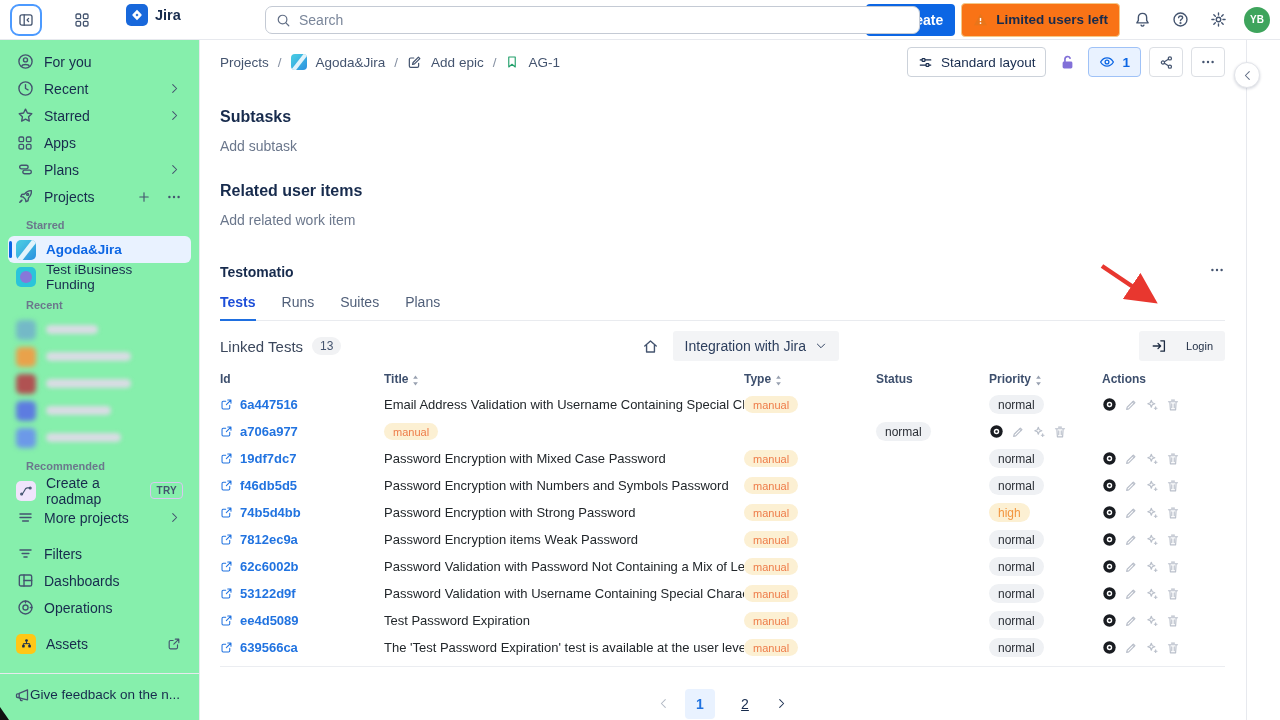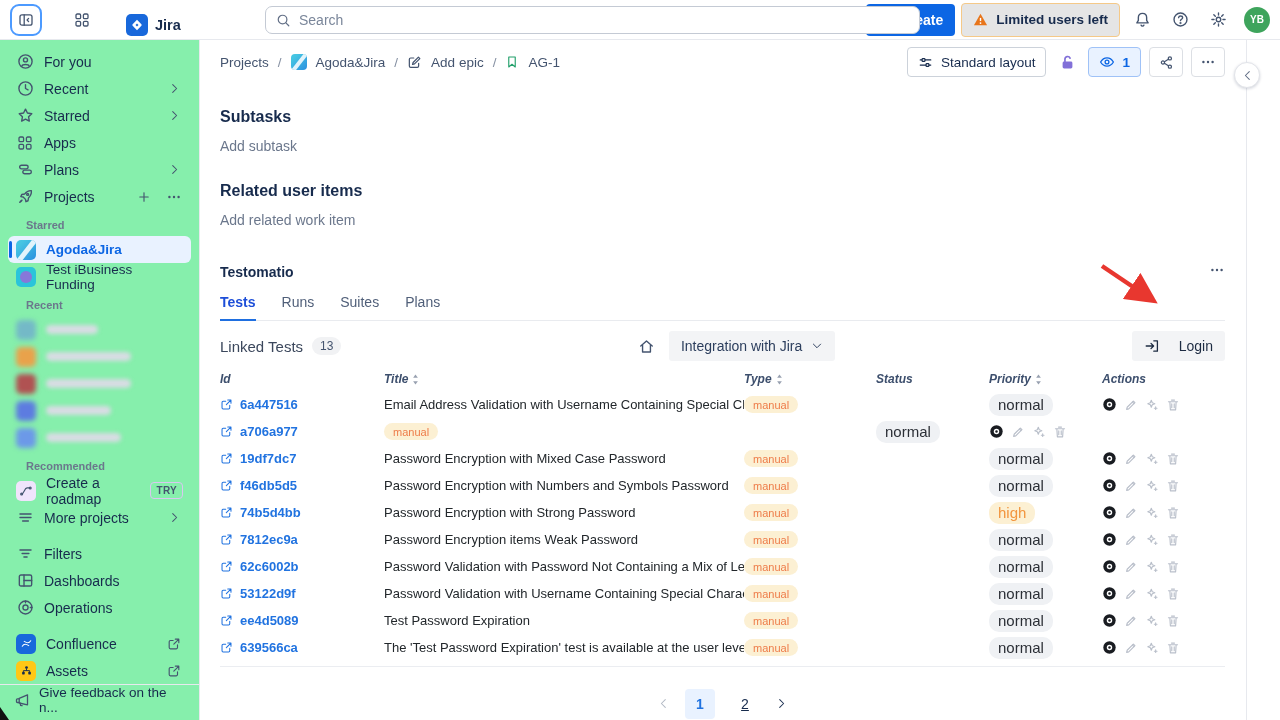--- a/index.html
+++ b/index.html
@@ -6,32 +6,32 @@
   html,body { width:1280px; height:720px; overflow:hidden; background:#fff;
     font-family:"Liberation Sans",sans-serif; color:#172b4d;
     --accent:#0c66e4; --green:#4bce97; --manual-bg:#fcf0d3; --manual-text:#ee7c49;
     --high-text:#f2953f; --arrow-red:#e8372f; --avatar-bg:#3ea45c; }
   .icon { display:inline-flex; align-items:center; justify-content:center; }
   .icon svg { display:block; }
   button { font-family:inherit; cursor:pointer; }
 
   
   .topbar { height:40px; display:flex; align-items:center; padding:0 10px; border-bottom:1px solid #e7e9ee; position:relative; background:#fff; }
-  .tb-left { display:flex; align-items:flex-end; gap:24px; }
+  .tb-left { display:flex; align-items:flex-start; gap:24px; }
   .iconbtn { width:32px; height:32px; display:flex; align-items:center; justify-content:center; color:#44546f; background:none; border:none; border-radius:6px; }
   .toggle-btn { width:32px; height:32px; border:2px solid #4c9aff; border-radius:9px; background:#fff; color:#44546f; display:flex; align-items:center; justify-content:center; }
   .logo-wrap { display:flex; align-items:center; gap:7px; padding:0 4px; }
   .logo-chip { width:22px; height:22px; border-radius:5px; background:#1868db; display:flex; align-items:center; justify-content:center; }
   .logo-label { font-weight:700; font-size:14.5px; color:#172b4d; }
   .search-wrap { position:absolute; left:265px; top:6px; width:655px; height:28px; border:1px solid #c4cad4; border-radius:7px; display:flex; align-items:center; padding:0 10px; gap:8px; color:#626f86; background:#fff; }
   .search-wrap input { border:none; outline:none; flex:1; font-size:14px; color:#172b4d; background:transparent; font-family:inherit; }
   .search-wrap input::placeholder { color:#7a869a; }
   .tb-right { margin-left:auto; display:flex; align-items:center; gap:6px; }
   .create-btn { height:32px; background:var(--accent); color:#fff; border:none; border-radius:4px; font-size:14px; font-weight:600; display:flex; align-items:center; gap:7px; padding:0 12px; }
-  .limited-btn { height:32px; border:1px solid #f5c988; background:#e5e5e5; border-radius:4px; display:flex; align-items:center; gap:8px; padding:16px 11px; font-size:13.5px; font-weight:600; color:#172b4d; }
+  .limited-btn { height:32px; border:1px solid #f5c988; background:#f97316; border-radius:4px; display:flex; align-items:center; gap:8px; padding:16px 11px; font-size:13.5px; font-weight:600; color:#172b4d; }
   .avatar { width:26px; height:26px; border-radius:50%; background:var(--avatar-bg); color:#fff; font-size:10px; font-weight:700; display:flex; align-items:center; justify-content:center; margin-left:4px; }
 
   
   .app { display:flex; height:680px; }
   .sidebar { width:200px; border-right:1px solid #e7e9ee; padding:8px 8px 0; display:flex; flex-direction:column; background:#86efac; }
   .main { flex:1; position:relative; background:#fff; }
 
   
   .side-item { height:27px; flex:0 0 27px; display:flex; align-items:center; gap:10px; padding:0 8px; border-radius:6px; color:#172b4d; font-size:14px; position:relative; }
   .side-item .icon { width:18px; color:#44546f; }
@@ -46,21 +46,21 @@
   .proj-item.selected { background:#e9f2ff; color:var(--accent); font-weight:600; }
   .sel-bar { position:absolute; left:1px; top:5px; bottom:5px; width:3px; border-radius:2px; background:var(--accent); }
   .blur-icon { width:20px; height:20px; border-radius:5px; flex:0 0 20px; filter:blur(2.5px); }
   .blur-bar { height:9px; border-radius:5px; background:#d8dce3; filter:blur(2px); }
   .try-badge { margin-left:auto; border:1px solid #d8c8f0; color:#44546f; font-size:10px; font-weight:700; border-radius:4px; padding:2px 5px; letter-spacing:.3px; }
   .roadmap-icon { width:20px; height:20px; border-radius:5px; background:#f0e4fc; color:#9f62e0; display:flex; align-items:center; justify-content:center; flex:0 0 20px; }
   .ext-chip { width:20px; height:20px; border-radius:5px; display:flex; align-items:center; justify-content:center; flex:0 0 20px; }
   .chip-confluence { background:#1868db; color:#fff; }
   .chip-assets { background:#ffc716; color:#172b4d; }
   .side-gap { height:9px; flex:0 0 9px; }
-  .feedback-row { margin:auto -8px 15px; border-top:1px solid #e7e9ee; height:42px; display:flex; align-items:center; gap:9px; padding:0 14px; font-size:13.5px; color:#172b4d; }
+  .feedback-row { margin:auto -8px 5px; border-top:1px solid #e7e9ee; height:42px; display:flex; align-items:center; padding:0 14px; font-size:13.5px; color:#172b4d; }
   .feedback-row .icon { color:#44546f; }
 
   
   .crumb-row { display:flex; align-items:center; height:44px; padding:0 55px 0 20px; }
   .crumbs { display:flex; align-items:center; gap:9px; font-size:13.5px; color:#44546f; }
   .crumb-sep { color:#8590a2; }
   .crumb-proj-icon { width:16px; height:16px; border-radius:4px; background:linear-gradient(135deg,#45c5e2 20%,#2a8fe0); position:relative; overflow:hidden; }
   .crumb-proj-icon:after { content:""; position:absolute; left:6.5px; top:-2px; width:4px; height:22px; background:rgba(255,255,255,.85); transform:rotate(38deg); }
   .crumb-ic { color:#44546f; } .crumb-ic.green { color:#22a06b; }
   .page-actions { margin-left:auto; display:flex; align-items:center; gap:8px; }
@@ -85,37 +85,37 @@
   .tabs { margin-top:13px; display:flex; gap:26px; border-bottom:1px solid #e9ebef; font-size:14px; color:#505f79; }
   .tab { padding-bottom:9px; margin-bottom:-1px; cursor:pointer; }
   .tab.active { color:#1d4ed8; font-weight:600; border-bottom:2px solid #1f6fe0; }
 
   .toolbar { margin-top:10px; display:flex; align-items:center; }
   .lt-label { font-size:15px; color:#3b475c; }
   .count-badge { margin-left:9px; background:#f1f2f4; border-radius:10px; font-size:12px; color:#44546f; padding:2px 8px; }
   .tb-spacer { flex:1; }
   .home-btn { color:#44546f; background:none; border:none; display:flex; }
   .integration-btn { margin-left:14px; background:#f3f4f6; border:none; border-radius:3px; height:30px; padding:0 12px; font-size:14px; font-weight:500; color:#2c3e5d; display:flex; align-items:center; gap:9px; }
-  .login-btn { background:#f3f4f6; border:none; border-radius:3px; height:30px; padding:0 12px; font-size:14px; font-weight:500; color:#1d2b42; display:flex; align-items:center; gap:19px; }
+  .login-btn { background:#f3f4f6; border:none; border-radius:3px; height:30px; padding:0 12px; font-size:11px; font-weight:500; color:#1d2b42; display:flex; align-items:center; gap:19px; }
 
   .red-arrow { position:absolute; left:898px; top:222px; z-index:4; pointer-events:none; }
 
   .ttable { margin-top:6px; }
   .thead, .trow { display:grid; grid-template-columns:164px 360px 132px 113px 113px 1fr; align-items:center; }
   .thead { height:24px; font-size:12px; font-weight:700; color:#3d4f6d; }
-  .th { display:flex; align-items:center; gap:4px;font-style:italic; }
+  .th { display:flex; align-items:flex-end; gap:4px; }
   .sort-ic { display:inline-flex; }
   .rows { border-bottom:1px solid #ebedf1; padding-bottom:5px; }
   .trow { height:27px; font-size:13px; }
   .id-cell { display:flex; align-items:center; gap:7px; color:#2173e0; font-weight:700; }
   .id-cell .icon { color:#2173e0; }
   .title-cell { color:#22272b; white-space:nowrap; overflow:hidden; padding-right:6px; }
   .type-badge { display:inline-block; background:var(--manual-bg); color:var(--manual-text); font-size:11px; padding:2.5px 9px; border-radius:10px; }
   .status-dot { width:8px; height:8px; border-radius:50%; background:var(--green); margin-left:6px; }
-  .prio-badge { display:inline-block; background:#eff1f4; color:#2b2f36; font-size:15px; padding:2.5px 9px; border-radius:10px; }
+  .prio-badge { display:inline-block; background:#eff1f4; color:#2b2f36; font-size:12px; padding:2.5px 9px; border-radius:10px; }
   .prio-badge.high { background:var(--manual-bg); color:var(--high-text);text-align:center; }
   .actions-cell { display:flex; align-items:center; gap:7px; color:#b9bfca; }
   .act-btn { background:none; border:none; padding:0; color:#b9bfca; display:flex; }
 
   .pagination { margin-top:22px; display:flex; justify-content:center; align-items:center; gap:15px; font-size:14px; }
   .pg-prev { color:#b3bac5; background:none; border:none; font-size:15px; }
   .pg-next { color:#253858; background:none; border:none; font-size:15px; font-weight:700; }
   .pg-num { width:30px; height:30px; display:flex; align-items:center; justify-content:center; border-radius:4px; background:none; border:none; color:#172b4d; font-size:14px; text-decoration:underline; }
   .pg-num.active { background:#e9f2ff; color:#2173e0; font-weight:600; text-decoration:none; }
 
@@ -403,37 +403,20 @@
               <circle cx="8" cy="8" r="2.4"></circle>
               <path d="M8 1.9v1.6M14.1 8h-1.6"></path>
             </svg>
           </span>
           <span>Operations</span>
         </div>
       </div>
     <div class="side-gap"></div>
     <div id="side-external">
         <div class="side-item">
-          <span class="ext-chip chip-confluence">
-            <svg viewBox="0 0 16 16" width="13" height="13" fill="none" stroke="currentColor" stroke-width="1.3" stroke-linecap="round" stroke-linejoin="round">
-              <path d="M2.8 11.3c1.6-2.6 3.1-3.1 5.6-1.9l2.4 1.2"></path>
-              <path d="M13.2 4.7C11.6 7.3 10.1 7.8 7.6 6.6L5.2 5.4"></path>
-            </svg>
-          </span>
-          <span>Confluence</span>
-          <span class="trail">
-            <span class="icon">
-              <svg viewBox="0 0 16 16" width="14" height="14" fill="none" stroke="currentColor" stroke-width="1.3" stroke-linecap="round" stroke-linejoin="round">
-                <path d="M7 4H3.9c-.8 0-1.4.6-1.4 1.4v6.7c0 .8.6 1.4 1.4 1.4h6.7c.8 0 1.4-.6 1.4-1.4V9"></path>
-                <path d="M9.5 2.5h4v4M13.3 2.7 7.8 8.2"></path>
-              </svg>
-            </span>
-          </span>
-        </div>
-        <div class="side-item">
           <span class="ext-chip chip-assets">
             <svg viewBox="0 0 16 16" width="13" height="13">
               <circle cx="8" cy="4.4" r="1.7" fill="currentColor"></circle>
               <rect x="2.6" y="9.6" width="3.2" height="3.2" rx=".6" fill="currentColor"></rect>
               <rect x="10.2" y="9.6" width="3.2" height="3.2" rx=".6" fill="currentColor"></rect>
               <path d="M8 6.2v2M4.2 9.6V8.2h7.6v1.4" stroke="currentColor" fill="none" stroke-width="1.2"></path>
             </svg>
           </span>
           <span>Assets</span>
           <span class="trail">

